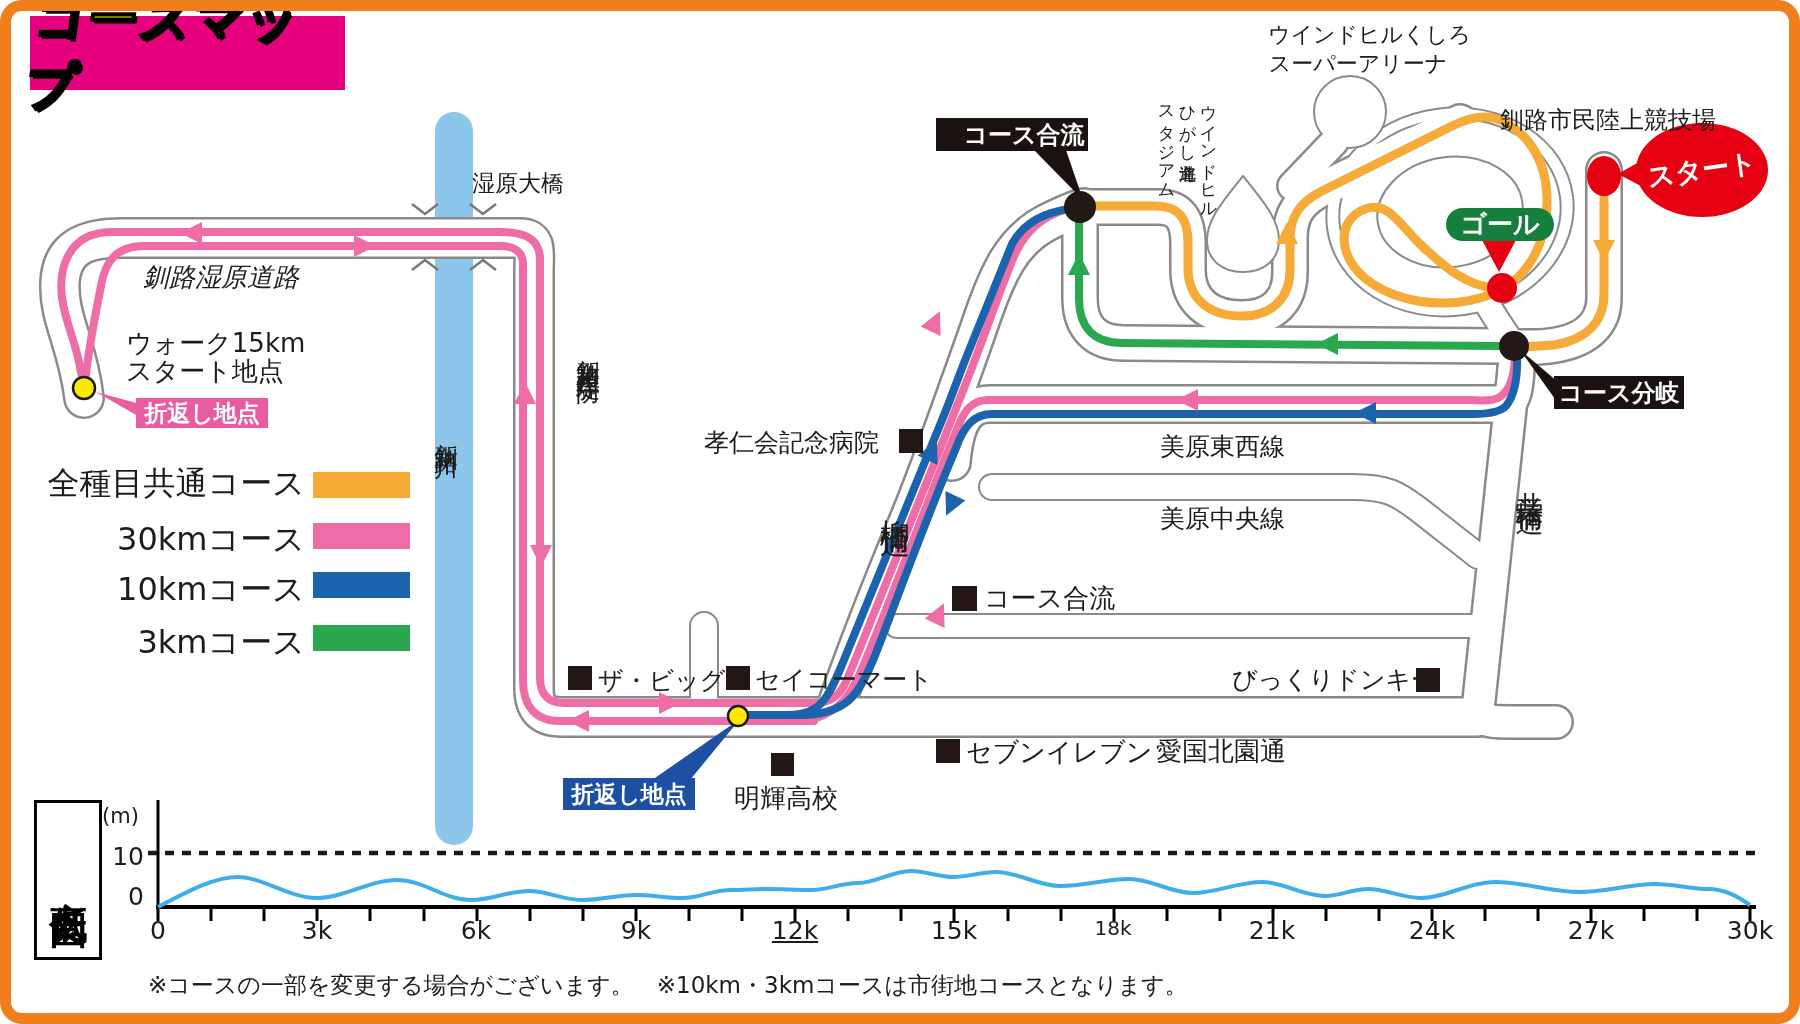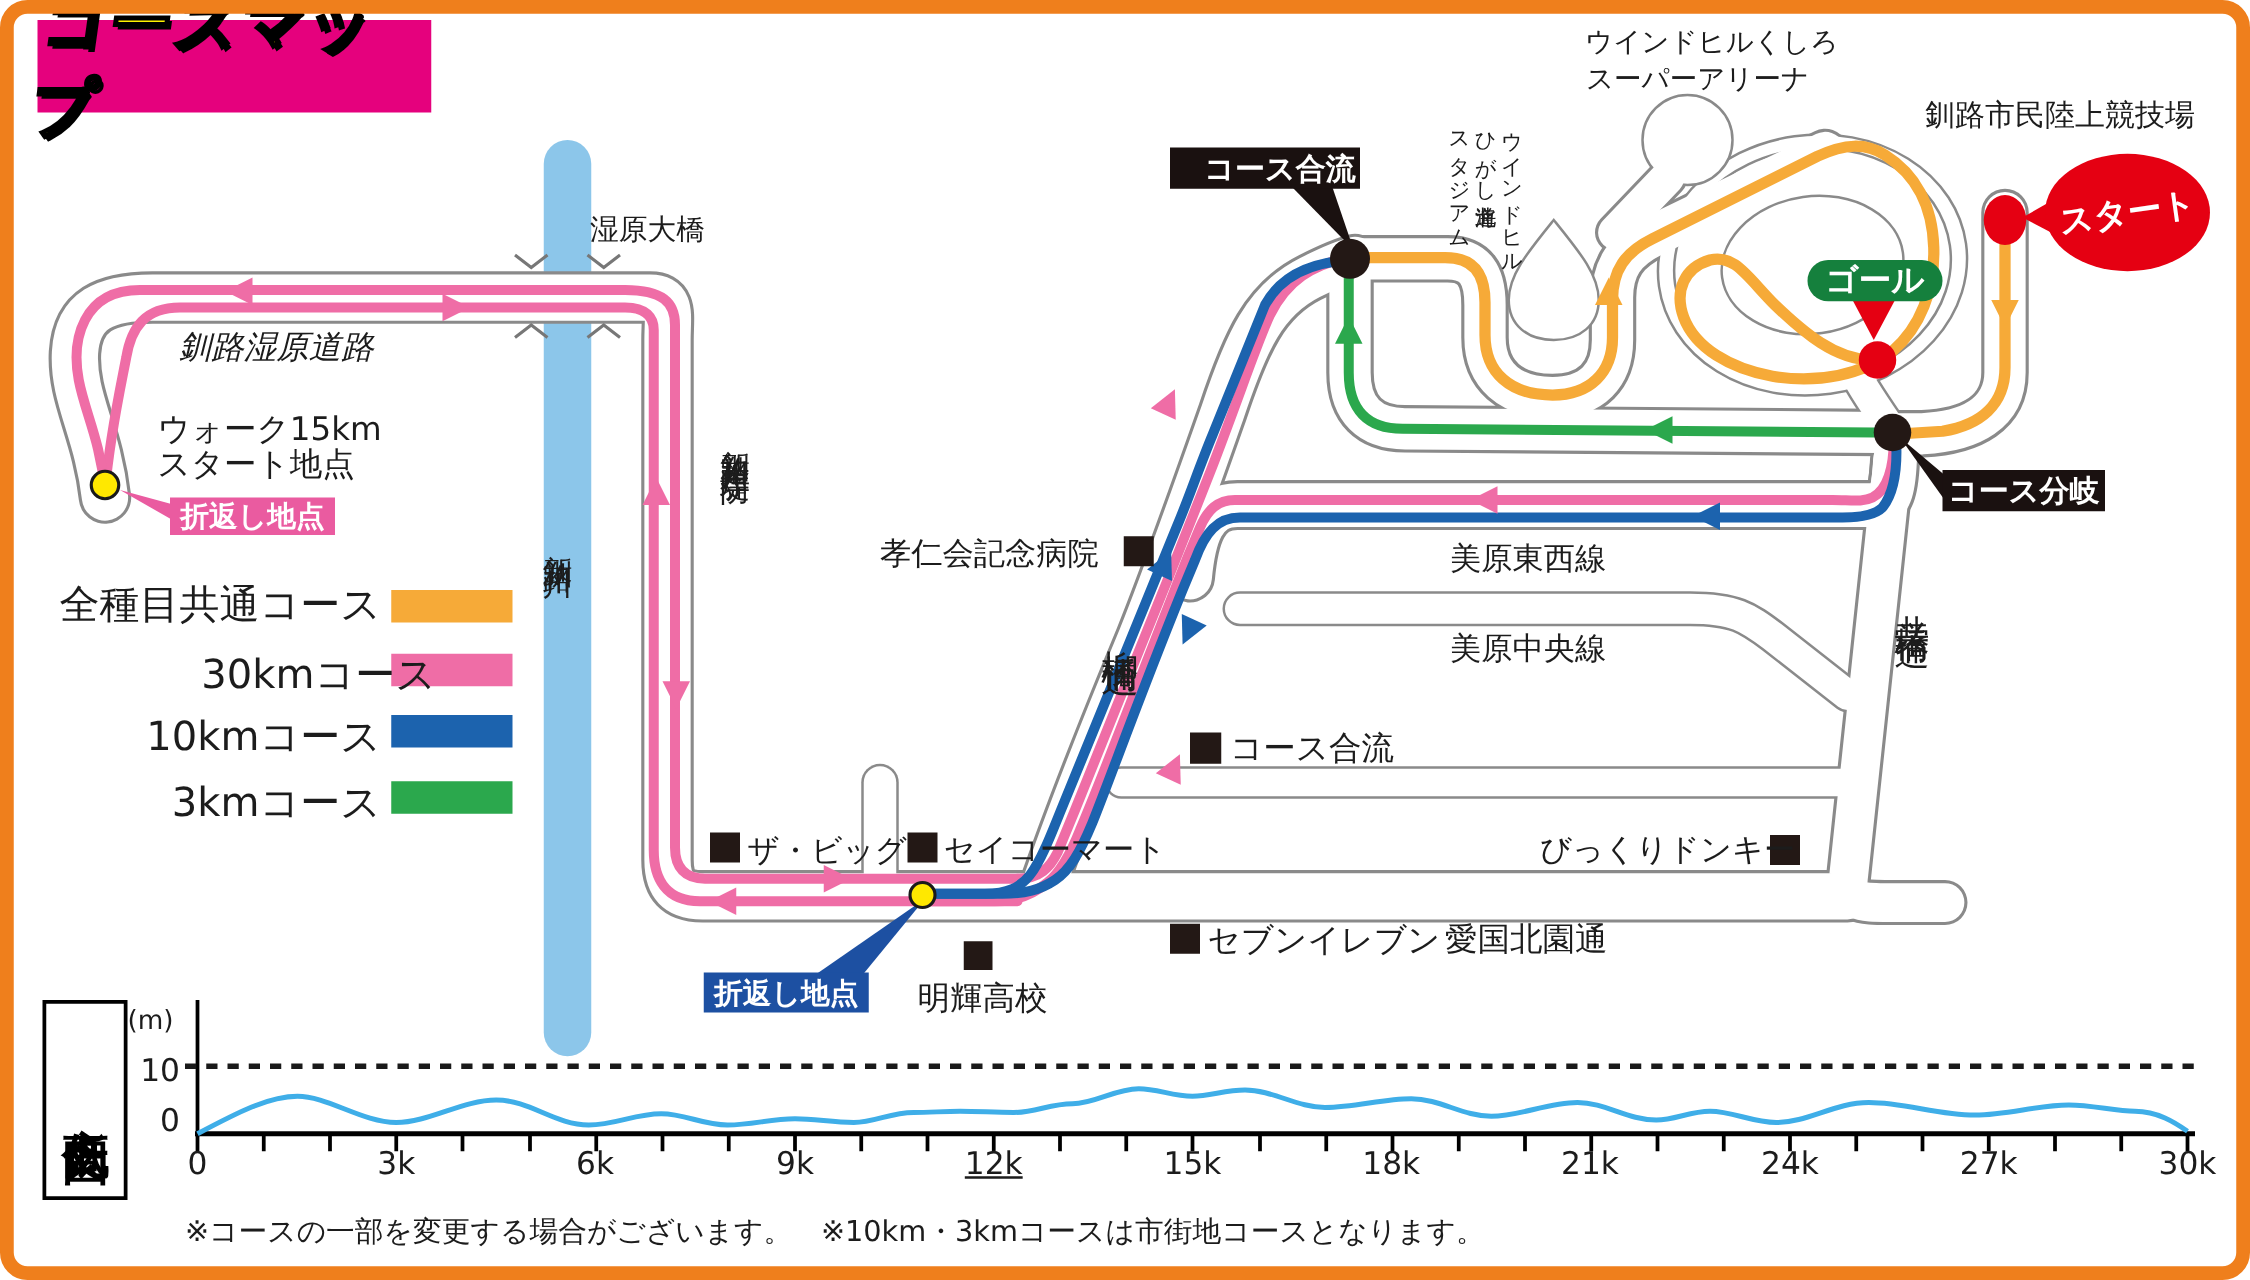--- a/index.html
+++ b/index.html
@@ -171,21 +171,21 @@
     <span>コースマップ</span>
   </div>
 
   <div class="lbl" style="left:472px;top:168px;font-size:23px;">湿原大橋</div>
   <div class="lbl" style="left:143px;top:260px;font-size:26px;font-style:italic;">釧路湿原道路</div>
   <div class="lbl" style="left:126px;top:326px;font-size:26px;">ウォーク15km</div>
   <div class="lbl" style="left:126px;top:354px;font-size:26px;">スタート地点</div>
   <div class="badge" style="left:136px;top:398px;width:132px;height:30px;background:#EA5BA0;font-size:23px;">折返し地点</div>
 
   <div class="lbl" style="left:0px;top:462px;width:305px;text-align:right;font-size:32px;">全種目共通コース</div>
-  <div class="lbl" style="left:0px;top:518px;width:305px;text-align:right;font-size:32px;margin-left:44px;">30kmコース</div>
+  <div class="lbl" style="left:0px;top:518px;width:305px;text-align:right;font-size:32px;">30kmコース</div>
   <div class="lbl" style="left:0px;top:568px;width:305px;text-align:right;font-size:32px;">10kmコース</div>
   <div class="lbl" style="left:0px;top:621px;width:305px;text-align:right;font-size:32px;">3kmコース</div>
 
   <div class="lbl v" style="left:430px;top:424px;font-size:24px;letter-spacing:4px;">新釧路川</div>
   <div class="lbl v" style="left:572px;top:340px;font-size:24px;letter-spacing:3px;">新釧路川左岸堤防</div>
   <div class="lbl" style="left:704px;top:426px;font-size:25px;">孝仁会記念病院</div>
   <div class="lbl v" style="left:874px;top:496px;font-size:30px;letter-spacing:4px;">柳橋通</div>
   <div class="lbl" style="left:1160px;top:430px;font-size:25px;">美原東西線</div>
   <div class="lbl" style="left:1160px;top:502px;font-size:25px;">美原中央線</div>
   <div class="lbl" style="left:984px;top:581px;font-size:26px;">コース合流</div>
@@ -193,21 +193,21 @@
   <div class="lbl" style="left:966px;top:735px;font-size:26px;">セブンイレブン</div>
   <div class="lbl" style="left:1156px;top:734px;font-size:26px;">愛国北園通</div>
   <div class="lbl" style="left:734px;top:781px;font-size:26px;">明輝高校</div>
   <div class="lbl" style="left:598px;top:664px;font-size:25px;">ザ・ビッグ</div>
   <div class="lbl" style="left:755px;top:663px;font-size:25px;">セイコーマート</div>
   <div class="lbl" style="left:1268px;top:20px;width:180px;text-align:center;font-size:22px;line-height:29px;">ウインドヒルくしろ
 スーパーアリーナ</div>
   <div class="lbl v" style="left:1156px;top:94px;height:118px;font-size:17px;line-height:21px;">ウインドヒル
 ひがし北海道
 スタジアム</div>
-  <div class="lbl" style="left:1500px;top:76px;font-size:24px;margin-left:40px;">釧路市民陸上競技場</div>
+  <div class="lbl" style="left:1500px;top:104px;font-size:24px;">釧路市民陸上競技場</div>
   <div class="lbl v" style="left:1510px;top:470px;font-size:28px;letter-spacing:5px;">共栄橋通</div>
 
   <div class="badge" style="left:936px;top:118px;width:128px;height:33px;background:#1A1110;font-size:24px;padding-left:24px;">コース合流</div>
   <div class="badge" style="left:1554px;top:376px;width:130px;height:33px;background:#1A1110;font-size:24px;">コース分岐</div>
   <div class="badge" style="left:1646px;top:152px;width:112px;height:36px;background:transparent;font-size:27px;transform:rotate(-8deg);">スタート</div>
   <div class="badge" style="left:1446px;top:208px;width:108px;height:33px;background:#15803d;border-radius:17px;font-size:26px;">ゴール</div>
   <div class="badge" style="left:563px;top:778px;width:132px;height:32px;background:#1D50A2;font-size:23px;">折返し地点</div>
 
   <div id="kouteizu">
     <span>高低図</span>
@@ -215,21 +215,21 @@
   <div class="lbl" style="left:102px;top:804px;font-size:21px;">(m)</div>
   <div class="lbl" style="left:98px;top:842px;width:46px;text-align:right;font-size:25px;">10</div>
   <div class="lbl" style="left:110px;top:882px;width:34px;text-align:right;font-size:25px;">0</div>
 
   <div class="lbl" style="left:126px;top:916px;width:64px;text-align:center;font-size:25px;">0</div>
   <div class="lbl" style="left:285px;top:916px;width:64px;text-align:center;font-size:25px;">3k</div>
   <div class="lbl" style="left:444px;top:916px;width:64px;text-align:center;font-size:25px;">6k</div>
   <div class="lbl" style="left:604px;top:916px;width:64px;text-align:center;font-size:25px;">9k</div>
   <div class="lbl" style="left:763px;top:916px;width:64px;text-align:center;font-size:25px;text-decoration:underline;">12k</div>
   <div class="lbl" style="left:922px;top:916px;width:64px;text-align:center;font-size:25px;">15k</div>
-  <div class="lbl" style="left:1081px;top:916px;width:64px;text-align:center;font-size:25px;">18k</div>
+  <div class="lbl" style="left:1081px;top:916px;width:64px;text-align:center;font-size:20px;">18k</div>
   <div class="lbl" style="left:1240px;top:916px;width:64px;text-align:center;font-size:25px;">21k</div>
   <div class="lbl" style="left:1400px;top:916px;width:64px;text-align:center;font-size:25px;">24k</div>
   <div class="lbl" style="left:1559px;top:916px;width:64px;text-align:center;font-size:25px;">27k</div>
   <div class="lbl" style="left:1718px;top:916px;width:64px;text-align:center;font-size:25px;">30k</div>
 
   <div class="lbl" style="left:148px;top:970px;font-size:23px;">※コースの一部を変更する場合がございます。　※10km・3kmコースは市街地コースとなります。</div>
 
   <div id="frame"></div>
 </div>
 

